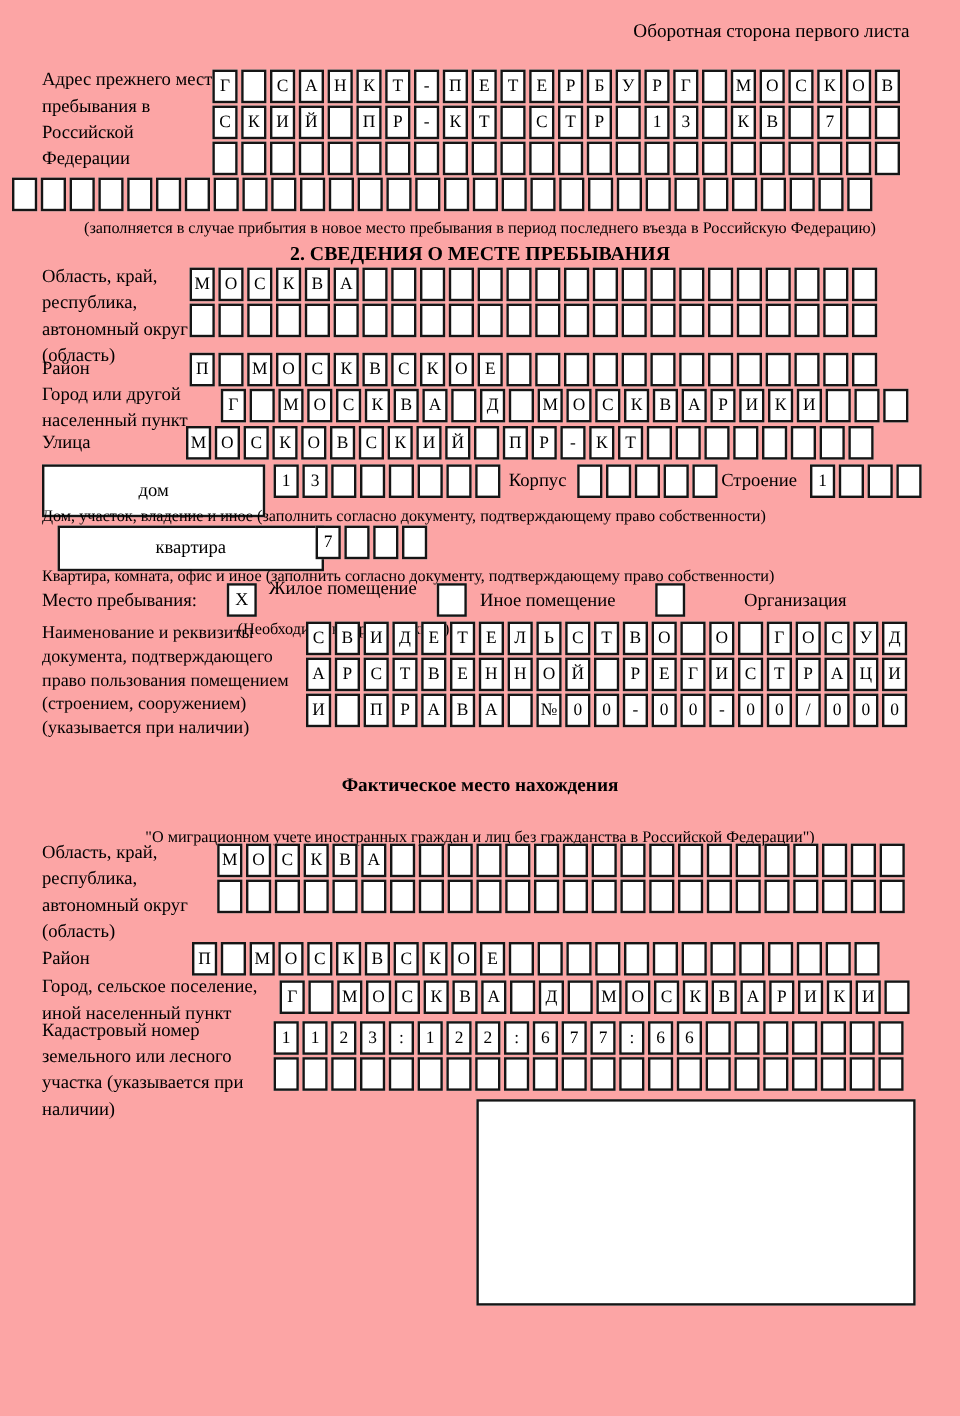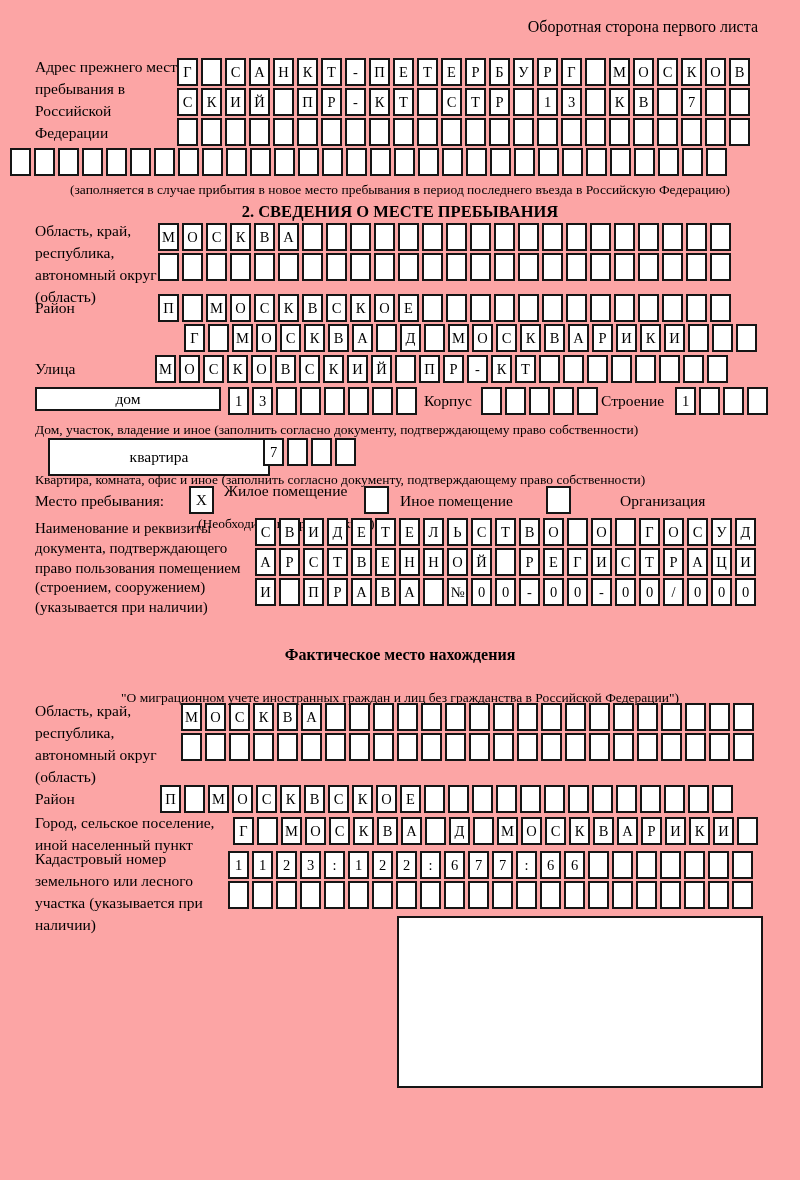--- a/index.html
+++ b/index.html
@@ -216,20 +216,21 @@
       <span class="cell"></span>
       <span class="cell"></span>
       <span class="cell"></span>
       <span class="cell"></span>
       <span class="cell"></span>
       <span class="cell"></span>
       <span class="cell"></span>
       <span class="cell"></span>
     </div>
 
+  <div class="lbl" style="left:35px;top:318px;width:150px;">Город или другой населенный пункт</div>
   <div class="cellrow" style="left:184px;top:324px;">
       <span class="cell">Г</span>
       <span class="cell"></span>
       <span class="cell">М</span>
       <span class="cell">О</span>
       <span class="cell">С</span>
       <span class="cell">К</span>
       <span class="cell">В</span>
       <span class="cell">А</span>
       <span class="cell"></span>
@@ -271,21 +272,21 @@
       <span class="cell"></span>
       <span class="cell"></span>
       <span class="cell"></span>
       <span class="cell"></span>
       <span class="cell"></span>
       <span class="cell"></span>
       <span class="cell"></span>
       <span class="cell"></span>
     </div>
 
-  <div class="labelbox" style="left:35px;top:387px;width:186px;height:24px;">дом</div>
+  <div class="labelbox" style="left:35px;top:387px;width:186px;height:44px;">дом</div>
   <div class="cellrow" style="left:228px;top:387px;">
       <span class="cell">1</span>
       <span class="cell">3</span>
       <span class="cell"></span>
       <span class="cell"></span>
       <span class="cell"></span>
       <span class="cell"></span>
       <span class="cell"></span>
       <span class="cell"></span>
     </div>

